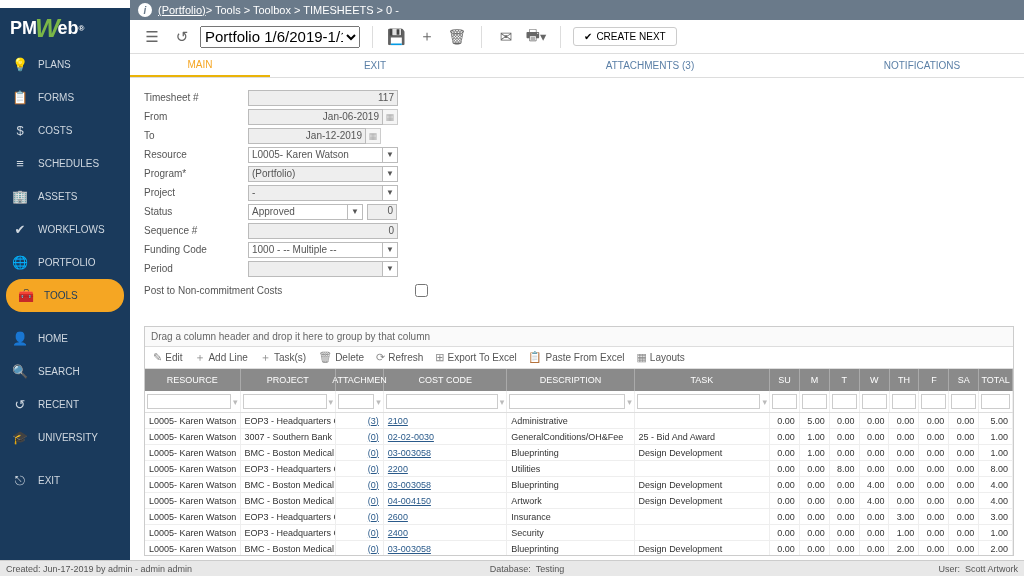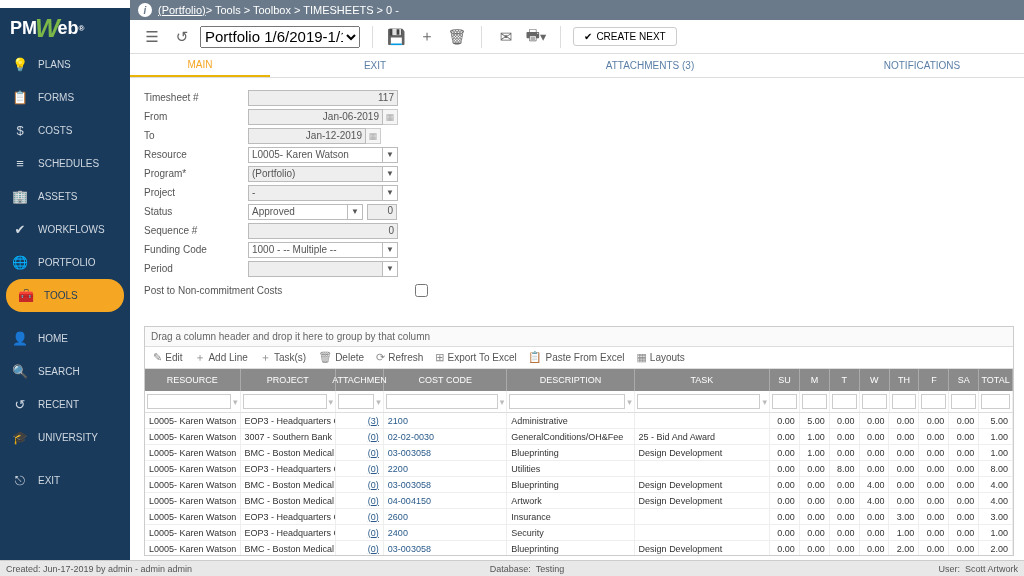--- a/index.html
+++ b/index.html
@@ -61,21 +61,21 @@
 .grid-header .gh { border-right: 1px solid #aaa; display: flex; align-items: center; justify-content: center; padding: 0 2px; text-align: center; }
 .grid-filter { display: flex; height: 22px; border-bottom: 1px solid #ddd; }
 .grid-filter .gf { border-right: 1px solid #eee; display: flex; align-items: center; justify-content: center; padding: 2px; }
 .grid-filter .gf .box { flex: 1; height: 15px; border: 1px solid #ccc; }
 .grid-filter .gf .funnel { color: #bbb; font-size: 9px; margin-left: 2px; }
 
 .grid-body { flex: 1; overflow: hidden; }
 .grid-row { display: flex; height: 16px; border-bottom: 1px solid #eee; font-size: 9px; color: #333; }
 .grid-row .gc { border-right: 1px solid #eee; display: flex; align-items: center; padding: 0 4px; overflow: hidden; white-space: nowrap; }
 .grid-row .gc.num { justify-content: flex-end; }
-.grid-row .gc a { color: #2a5a8a; }
+.grid-row .gc a { color: #2a5a8a; text-decoration: underline; }
 .grid-row .gc.att { justify-content: flex-end; color: #2a5a8a; text-decoration: underline; }
 
 .col-res { width: 96px; } .col-proj { width: 96px; } .col-att { width: 48px; }
 .col-cost { width: 124px; } .col-desc { width: 128px; } .col-task { width: 136px; }
 .col-day { width: 30px; } .col-total { width: 34px; }
 
 
 .status-bar { position: absolute; left: 0; right: 0; bottom: 0; height: 16px; background: #e8e8e8; border-top: 1px solid #ccc; font-size: 9px; color: #555; display: flex; align-items: center; padding: 0 6px; justify-content: space-between; }
 .status-bar .sb-mid { position: absolute; left: 50%; transform: translateX(-30%); }
 </style>

